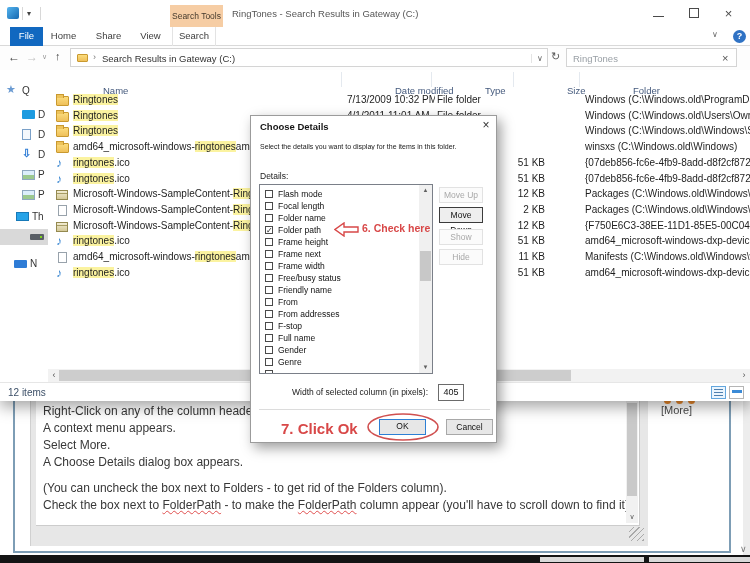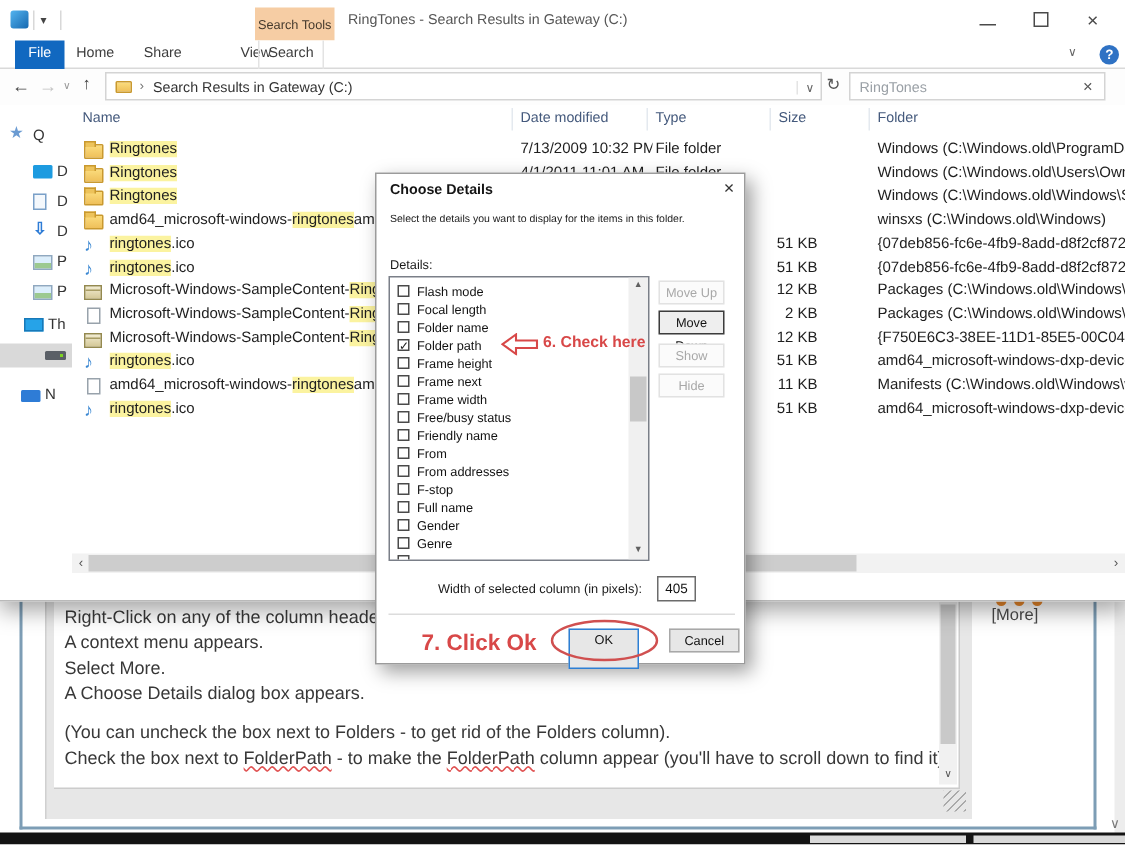--- a/index.html
+++ b/index.html
@@ -42,21 +42,21 @@
   #address-crumb { left:22px; top:3px; font-size:9px; color:#777; }
   #address-text { left:31px; top:3.5px; font-size:9.5px; color:#333; white-space:nowrap; }
   #address-dropdown { left:460px; top:5px; font-size:8px; color:#666; border-left:1px solid #e4e4e4; padding-left:5px; }
   #refresh-btn { left:551px; top:4px; font-size:11px; color:#555; }
   #search-box { left:566px; top:2px; width:171px; height:19px; background:#fff; border:1px solid #d4d4d4; }
   #search-value { left:6px; top:3.5px; font-size:9.5px; color:#9aa0a6; }
   #search-clear { left:155px; top:3px; font-size:11px; color:#555; }
 
   
   #headers { left:0; top:70px; width:750px; height:19px; background:#fff; }
-  .col-h { top:3px; font-size:9.5px; color:#44597c; white-space:nowrap; }
+  .col-h { top:15px; font-size:9.5px; color:#44597c; white-space:nowrap;margin-left:48px; }
   .col-sep { top:2px; width:1px; height:15px; background:#e4e9ef; }
 
   
   #filelist { left:48px; top:89px; width:702px; height:280px; overflow:hidden; }
   .frow { position:absolute; left:0; width:702px; height:16px; }
   .fcell { position:absolute; top:2px; font-size:10px; color:#1e1e1e; white-space:nowrap; overflow:hidden; }
   .fname { left:25px; width:268px; }
   .fdate { left:299px; width:88px; }
   .ftype { left:389px; width:60px; }
   .fsize { left:444px; width:53px; text-align:right; }
@@ -118,21 +118,21 @@
   .dlg-btn { left:188px; width:44px; height:16px; text-align:center; font-size:8.5px; line-height:15px; }
   .dlg-btn.disabled { background:#fbfbfb; border:1px solid #e2e2e2; color:#a8a8a8; }
   .dlg-btn.enabled { background:#eeeeee; border:1px solid #3c3c3c; color:#111; }
   #btn-moveup { top:71px; } #btn-movedown { top:91px; } #btn-show { top:113px; } #btn-hide { top:133px; }
   #check-arrow { left:83px; top:106px; }
   #check-here-label { left:111px; top:106px; font-size:10.5px; font-weight:600; color:#d84848; white-space:nowrap; }
   #width-label { left:9px; top:271px; font-size:8.5px; color:#1a1a1a;margin-left:32px; }
   #width-input { left:187px; top:268px; width:26px; height:17px; border:1px solid #6b6b6b; font-size:9px; text-align:center; line-height:15px; color:#111; }
   #dlg-sep { left:8px; top:293px; width:231px; height:1px; background:#dcdcdc; }
   #click-ok-label { left:30px; top:304px; font-size:15px; font-weight:600; color:#d84848; }
-  #btn-ok { left:128px; top:303px; width:47px; height:27px; background:#e7e7e7; border:1.5px solid #2d7fd4; text-align:center; font-size:8.5px; line-height:13px; color:#111; }
+  #btn-ok { left:128px; top:303px; width:47px; height:16px; background:#e7e7e7; border:1.5px solid #2d7fd4; text-align:center; font-size:8.5px; line-height:13px; color:#111; }
   #btn-cancel { left:195px; top:303px; width:47px; height:16px; background:#e7e7e7; border:1px solid #a8a8a8; text-align:center; font-size:8.5px; line-height:14px; color:#111; }
   #ok-ellipse { left:114px; top:295px; width:76px; height:32px; }
 
   
   .forum-el { z-index:1; }
   #quote-border-left { left:13px; top:401px; width:2px; height:152px; background:#7d9db5; }
   #quote-border-right { left:729px; top:401px; width:2px; height:152px; background:#7d9db5; }
   #quote-border-bottom { left:13px; top:551px; width:718px; height:2px; background:#7d9db5; }
   #gray-panel { left:30px; top:401px; width:618px; height:145px; background:#e7e7e7; border-left:1px solid #d0d0d0; }
   #textarea { left:36px; top:401px; width:604px; height:125px; background:#fff; border-right:1px solid #cccccc; border-bottom:1px solid #cccccc; overflow:hidden; }
@@ -203,21 +203,21 @@
       </div>
     <div class="abs wc-btn" id="btn-close"><span id="close-glyph">×</span></div>
   </div>
 
   <div class="abs" id="tabrow">
     <div class="abs" id="ribbon-collapse">∨</div>
     <div class="abs" id="help-icon">?</div>
   <div class="ribbon-tab file abs" style="left: 10px; width: 33px;">File</div>
       <div class="ribbon-tab abs" style="left: 48px; width: 31px;">Home</div>
       <div class="ribbon-tab abs" style="left: 95px; width: 27px;">Share</div>
-      <div class="ribbon-tab abs" style="left: 138px; width: 25px; margin-left: 20px;">View</div>
+      <div class="ribbon-tab abs" style="left: 138px; width: 25px;">View</div>
       <div class="ribbon-tab contextual abs" style="left: 172px; width: 44px;">Search</div>
     </div>
 
   <div class="abs" id="addressrow">
     <div class="abs" id="nav-back">←</div>
     <div class="abs" id="nav-forward">→</div>
     <div class="abs" id="nav-history">∨</div>
     <div class="abs" id="nav-up">↑</div>
     <div class="abs" id="address-box">
       <div class="abs" id="address-folder-icon"></div>
@@ -396,20 +396,25 @@
         <span class="nav-label" style="left: 30px;">N</span>
       </div>
     </div>
 
   <div class="abs" id="hscroll">
     <div class="abs hs-btn" id="hs-left">‹</div>
     <div class="abs" id="hs-thumb"></div>
     <div class="abs hs-btn" id="hs-right">›</div>
   </div>
 
+  <div class="abs" id="statusbar">
+    <div class="abs" id="items-count">12 items</div>
+    <div class="abs" id="view-details"></div>
+    <div class="abs" id="view-content"></div>
+  </div>
 </div>
 
 <div class="abs" id="dialog">
   <div class="abs" id="dlg-title">Choose Details</div>
   <div class="abs" id="dlg-close">×</div>
   <div class="abs" id="dlg-desc">Select the details you want to display for the items in this folder.</div>
   <div class="abs" id="dlg-details-label">Details:</div>
 
   <div class="abs" id="dlg-list">
     <div id="dlg-vscroll">

